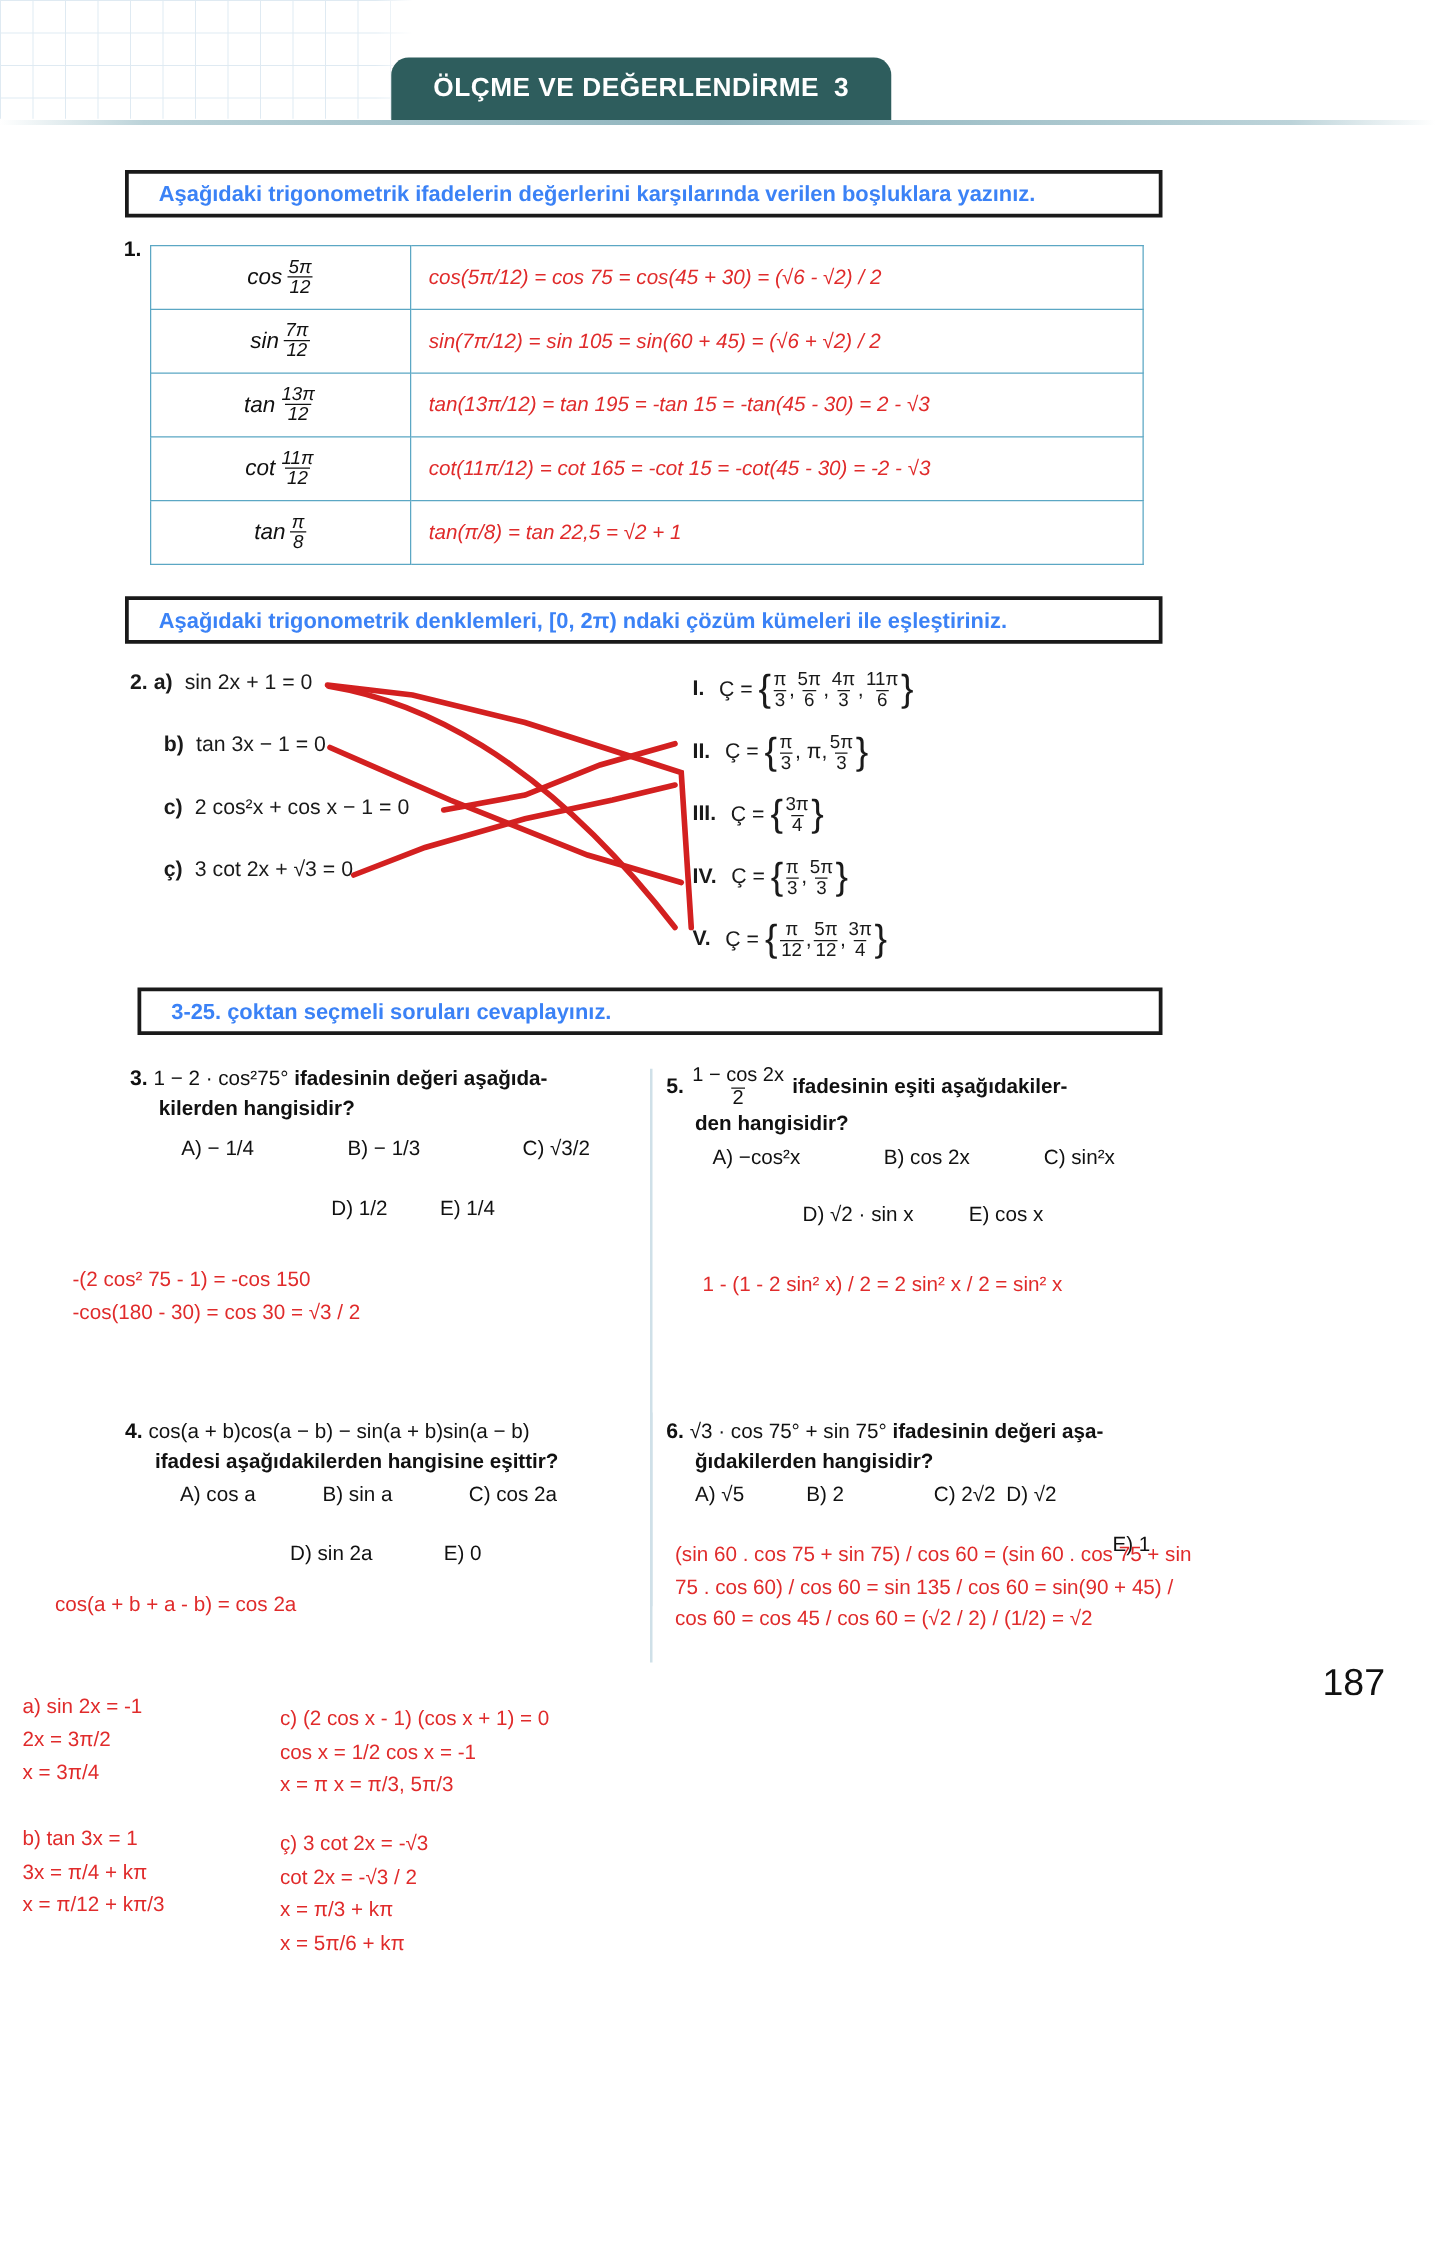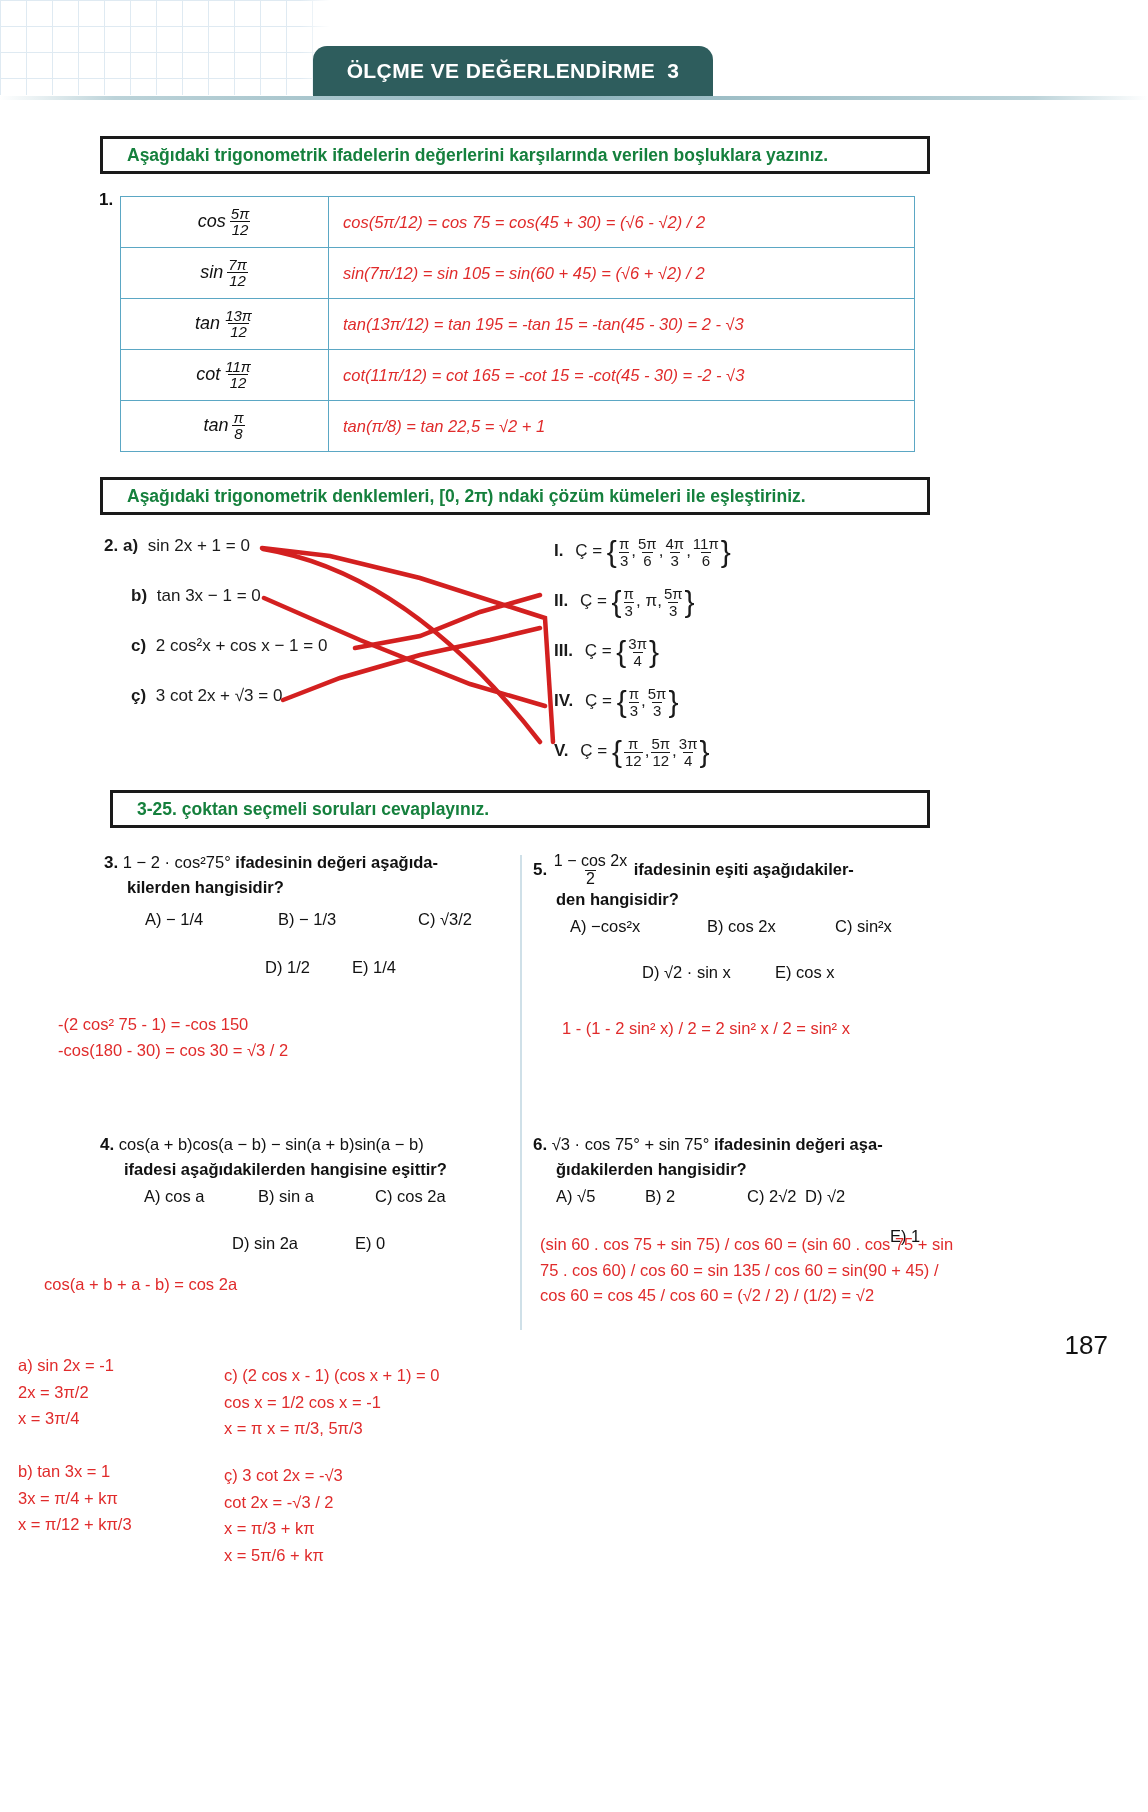--- a/index.html
+++ b/index.html
@@ -38,21 +38,21 @@
   .banner .num{margin-left:12px;}
   .banner-rule{
     position:absolute;left:0;top:96px;width:1148px;height:4px;
     background:linear-gradient(to right,#ffffff 0%,#bcd3d9 10%,#8fb4bd 50%,#bcd3d9 90%,#ffffff 100%);
   }
 
   
   .instr{
     position:absolute;border:3px solid #1a1a1a;background:#fff;
     display:flex;align-items:center;
-    font-weight:bold;font-size:17.5px;color:#15803d;
+    font-weight:bold;font-size:17.5px;color:#3b82f6;
     padding-left:24px;box-sizing:border-box;
   }
   #instr1{left:100px;top:136px;width:830px;height:38px;}
   #instr2{left:100px;top:477px;width:830px;height:38px;}
   #instr3{left:110px;top:790px;width:820px;height:38px;}
 
   
   .q1num{position:absolute;left:99px;top:190px;font-size:17px;font-weight:bold;color:#111;}
   table.q1{
     position:absolute;left:120px;top:196px;width:795px;
@@ -82,21 +82,21 @@
 
   svg.lines{position:absolute;left:0;top:0;width:1148px;height:1812px;pointer-events:none;z-index:5;}
 
   
   .qwrap{position:absolute;font-size:16.5px;color:#111;}
   .qnum{font-weight:bold;font-size:17px;}
   .bold{font-weight:bold;}
   .ans{position:absolute;color:#e02b2b;font-size:16.5px;line-height:1.55;}
   .divider{position:absolute;left:520px;top:855px;width:2px;height:430px;background:#cfe0e8;}
   .divider2{position:absolute;left:520px;top:1130px;width:2px;height:200px;background:#cfe0e8;}
-  .pageno{position:absolute;right:40px;top:1330px;font-size:26px;color:#111;}
+  .pageno{position:absolute;right:40px;top:1330px;font-size:30px;color:#111;}
 
   
   .note{position:absolute;color:#e02b2b;font-size:16.5px;line-height:1.62;}
 </style>
 </head>
 <body>
 
 <div class="grid-bg"></div>
 <div class="grid-mask"></div>
 <div class="grid-mask2"></div>

